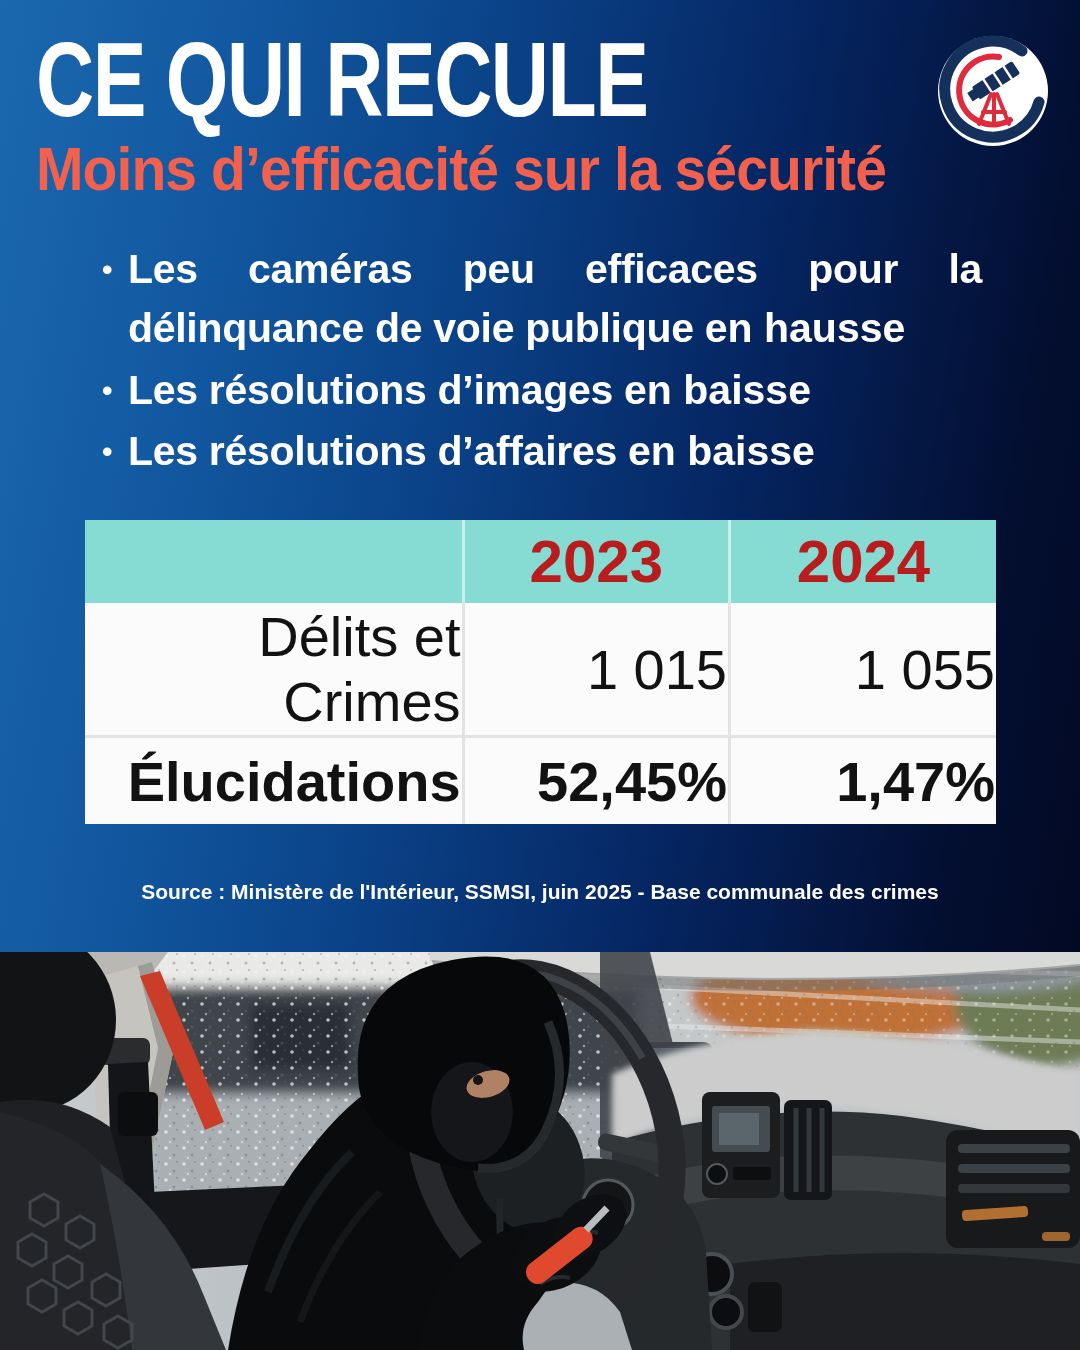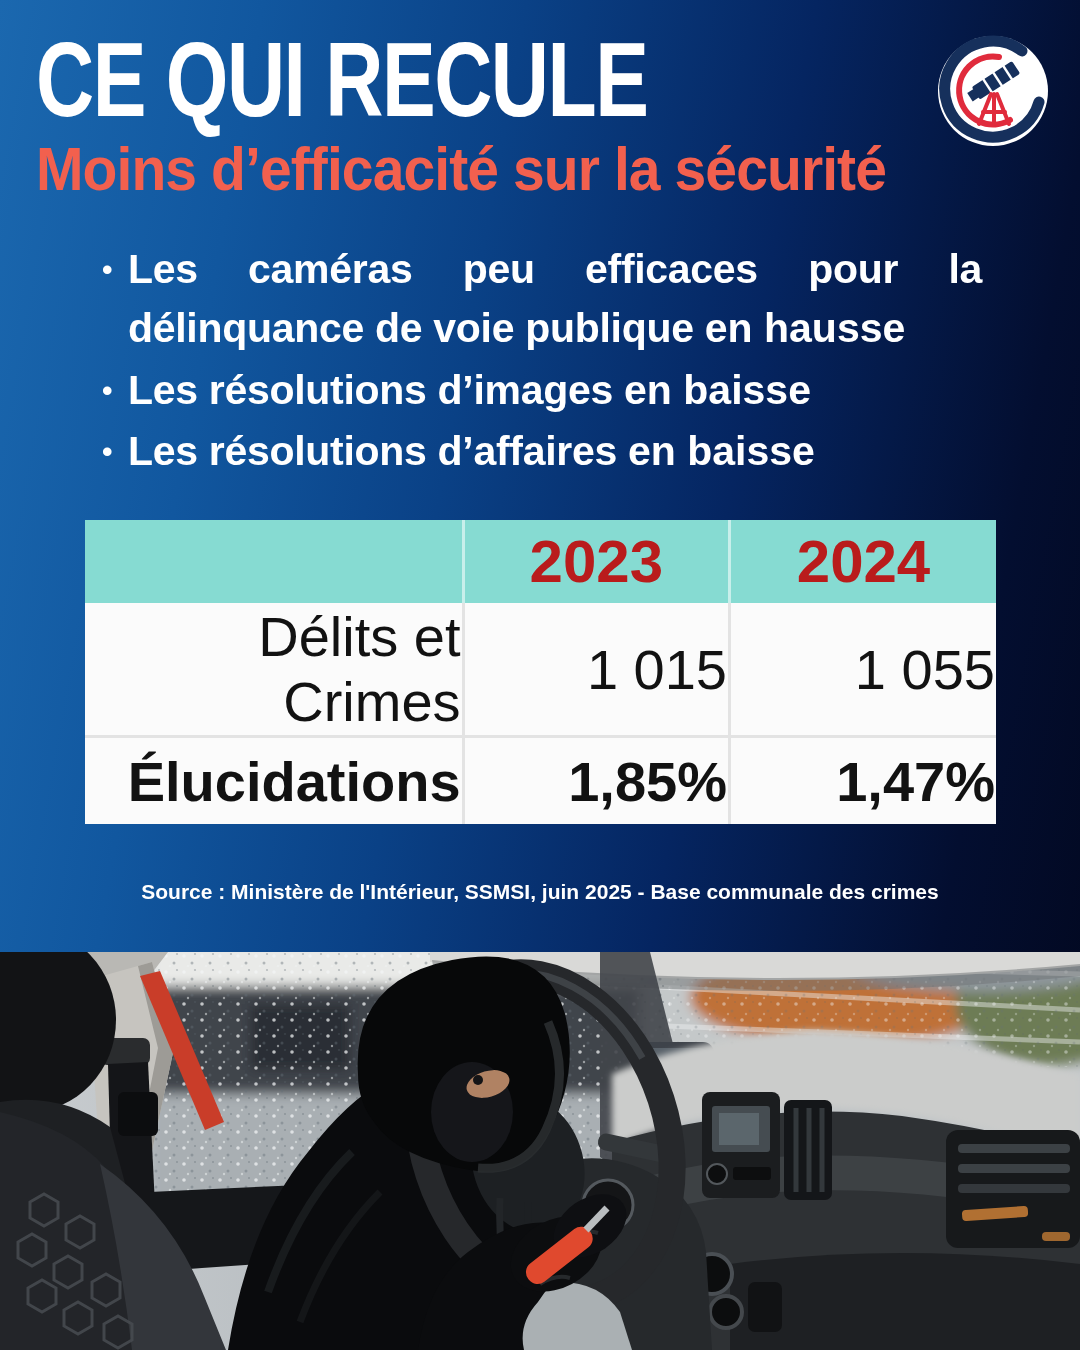--- a/index.html
+++ b/index.html
@@ -114,21 +114,21 @@
         </tr>
       </thead>
       <tbody>
         <tr>
           <td>Délits et Crimes</td>
           <td>1 015</td>
           <td>1 055</td>
         </tr>
         <tr class="bold">
           <td>Élucidations</td>
-          <td>1,85%</td>
+          <td>52,45%</td>
           <td>1,47%</td>
         </tr>
       </tbody>
     </table>
   </div>
 
   <p class="source">
     <span>Source : Ministère de l'Intérieur, SSMSI, juin 2025 - Base communale des crimes</span><br>
   </p>
 

